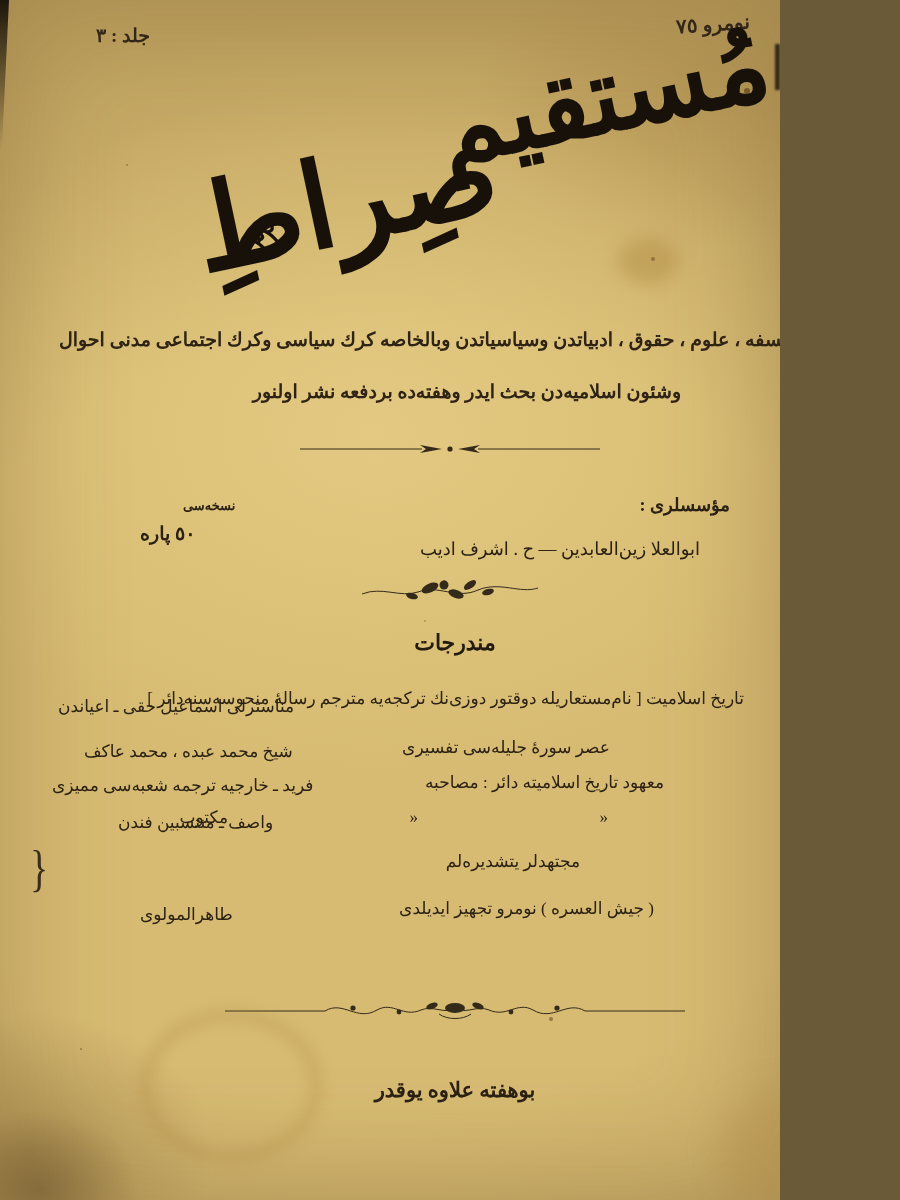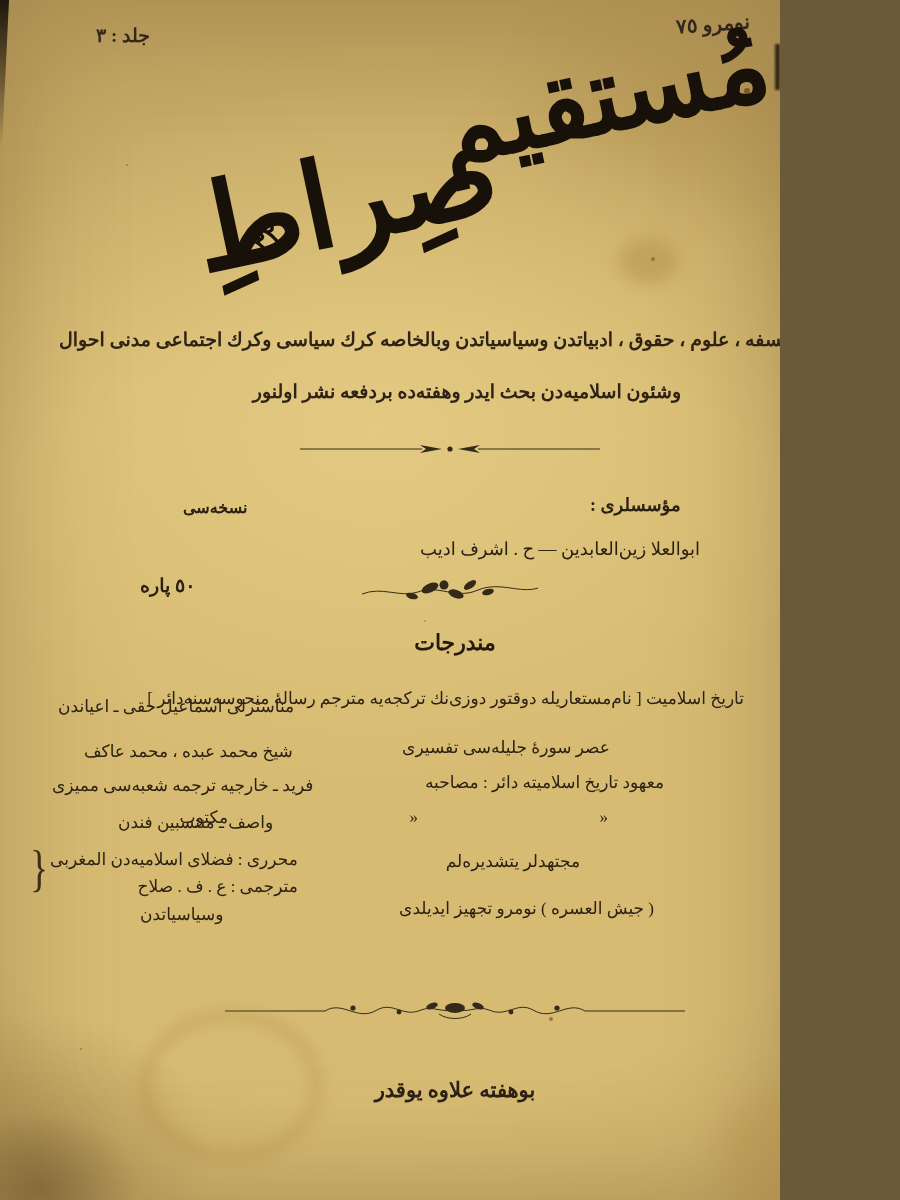--- a/index.html
+++ b/index.html
@@ -26,24 +26,24 @@
   .masthead .yr{position:absolute;left:88px;top:182px;font-size:27px;font-weight:700;transform:rotate(-42deg);letter-spacing:3px;}
   
   .sub1{left:0;top:328px;width:900px;text-align:center;font-size:19px;font-weight:600;color:#2e2315;}
   .sub2{left:17px;top:380px;width:900px;text-align:center;font-size:19px;font-weight:600;color:#2e2315;}
   
   .div1{position:absolute;left:300px;top:442px;width:300px;height:14px;}
   .orn2{position:absolute;left:360px;top:576px;width:180px;height:30px;}
   .orn3{position:absolute;left:225px;top:996px;width:460px;height:30px;}
   svg{display:block;}
   
-  .fheading{left:590px;top:494px;width:140px;text-align:left;font-size:18px;font-weight:600;}
+  .fheading{left:590px;top:494px;width:140px;text-align:right;font-size:18px;font-weight:600;}
   .fnames{left:420px;top:538px;width:350px;text-align:left;font-size:18px;}
-  .plabel{left:183px;top:498px;font-size:16px;font-weight:600;}
-  .pvalue{left:140px;top:574px;font-size:19px;font-weight:600;}
+  .plabel{left:183px;top:498px;font-size:13px;font-weight:600;}
+  .pvalue{left:140px;top:522px;font-size:19px;font-weight:600;}
   
   .cheading{left:0;top:630px;width:910px;text-align:center;font-size:22px;font-weight:700;color:#241b0f;}
   .toc{font-size:17px;color:#2c2214;}
   .t1{right:36px;top:688px;}
   .t2{right:170px;top:737px;text-align:right;}
   .t3{right:116px;top:772px;}
   .t4{right:172px;top:807px;word-spacing:26px;}
   .t5{right:200px;top:851px;}
   .t6{right:126px;top:898px;}
   .a1{left:58px;top:696px;}
@@ -127,25 +127,21 @@
   <div class="txt toc t3">معهود تاريخ اسلاميته دائر : مصاحبه</div>
   <div class="txt toc t4 pre">«      «      مكتوب</div>
   <div class="txt toc t5">مجتهدلر يتشديره‌لم</div>
   <div class="txt toc t6">( جيش العسره ) نومرو تجهيز ايديلدى</div>
 
   <div class="txt toc a1">مناسترلى اسماعيل حقى ـ اعياندن</div>
   <div class="txt toc a2">شيخ محمد عبده ، محمد عاكف</div>
   <div class="txt toc a3">فريد ـ خارجيه ترجمه شعبه‌سى مميزى</div>
   <div class="txt toc a4">واصف ـ منتسبين فندن</div>
   <div class="txt toc a5b">{</div>
-  <div class="txt toc a5">
-    <div>محررى : فضلاى اسلاميه‌دن المغربى</div>
-    <div>مترجمى : ع . ف . صلاح</div>
-  </div>
-  <div class="txt toc a6">وسياسياتدن</div>
+  <div class="txt toc a6">طاهرالمولوى</div>
 
   <div class="orn3">
     <svg width="460" height="30" viewBox="0 0 460 30">
       <line class="ink" x1="0" y1="15" x2="100" y2="15" stroke-width="0.9"></line>
       <line class="ink" x1="360" y1="15" x2="460" y2="15" stroke-width="0.9"></line>
       <path class="ink" d="M100,15 C118,4 132,26 152,14 C168,5 178,22 196,14 C208,9 218,18 230,13" stroke-width="1.2"></path>
       <path class="ink" d="M360,15 C342,4 328,26 308,14 C292,5 282,22 264,14 C252,9 242,18 230,13" stroke-width="1.2"></path>
       <circle class="inkf" cx="128" cy="12" r="2.6"></circle>
       <circle class="inkf" cx="174" cy="16" r="2.4"></circle>
       <circle class="inkf" cx="332" cy="12" r="2.6"></circle>

